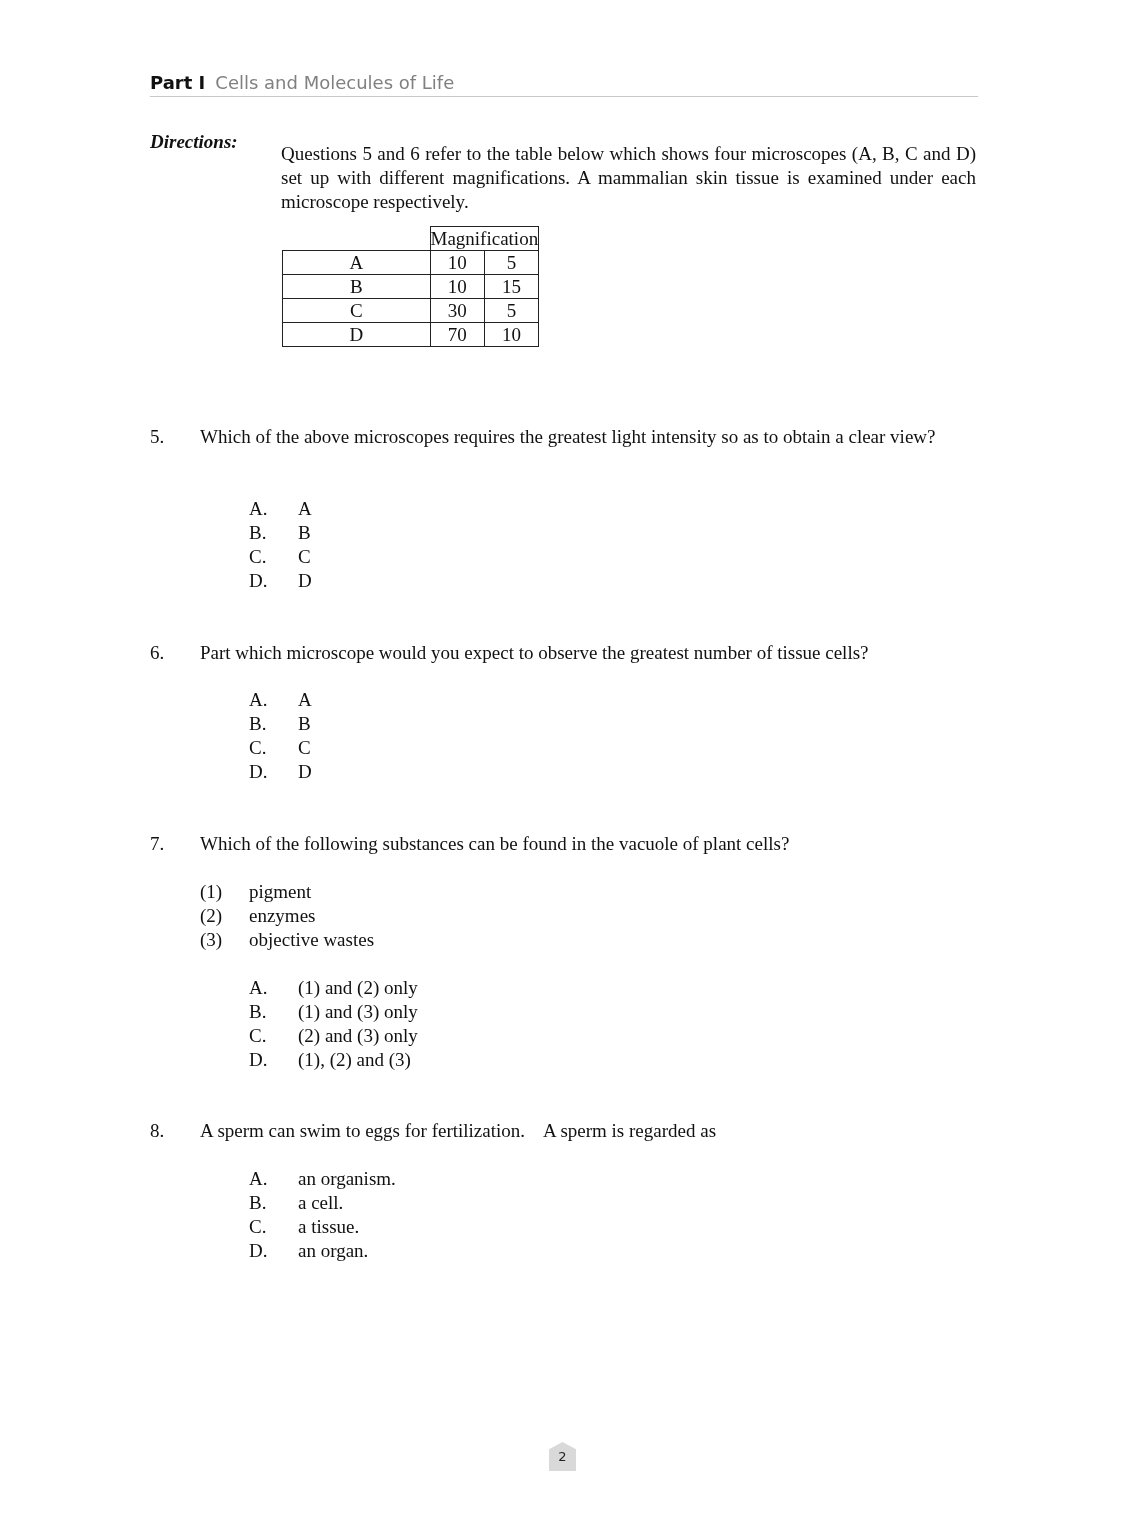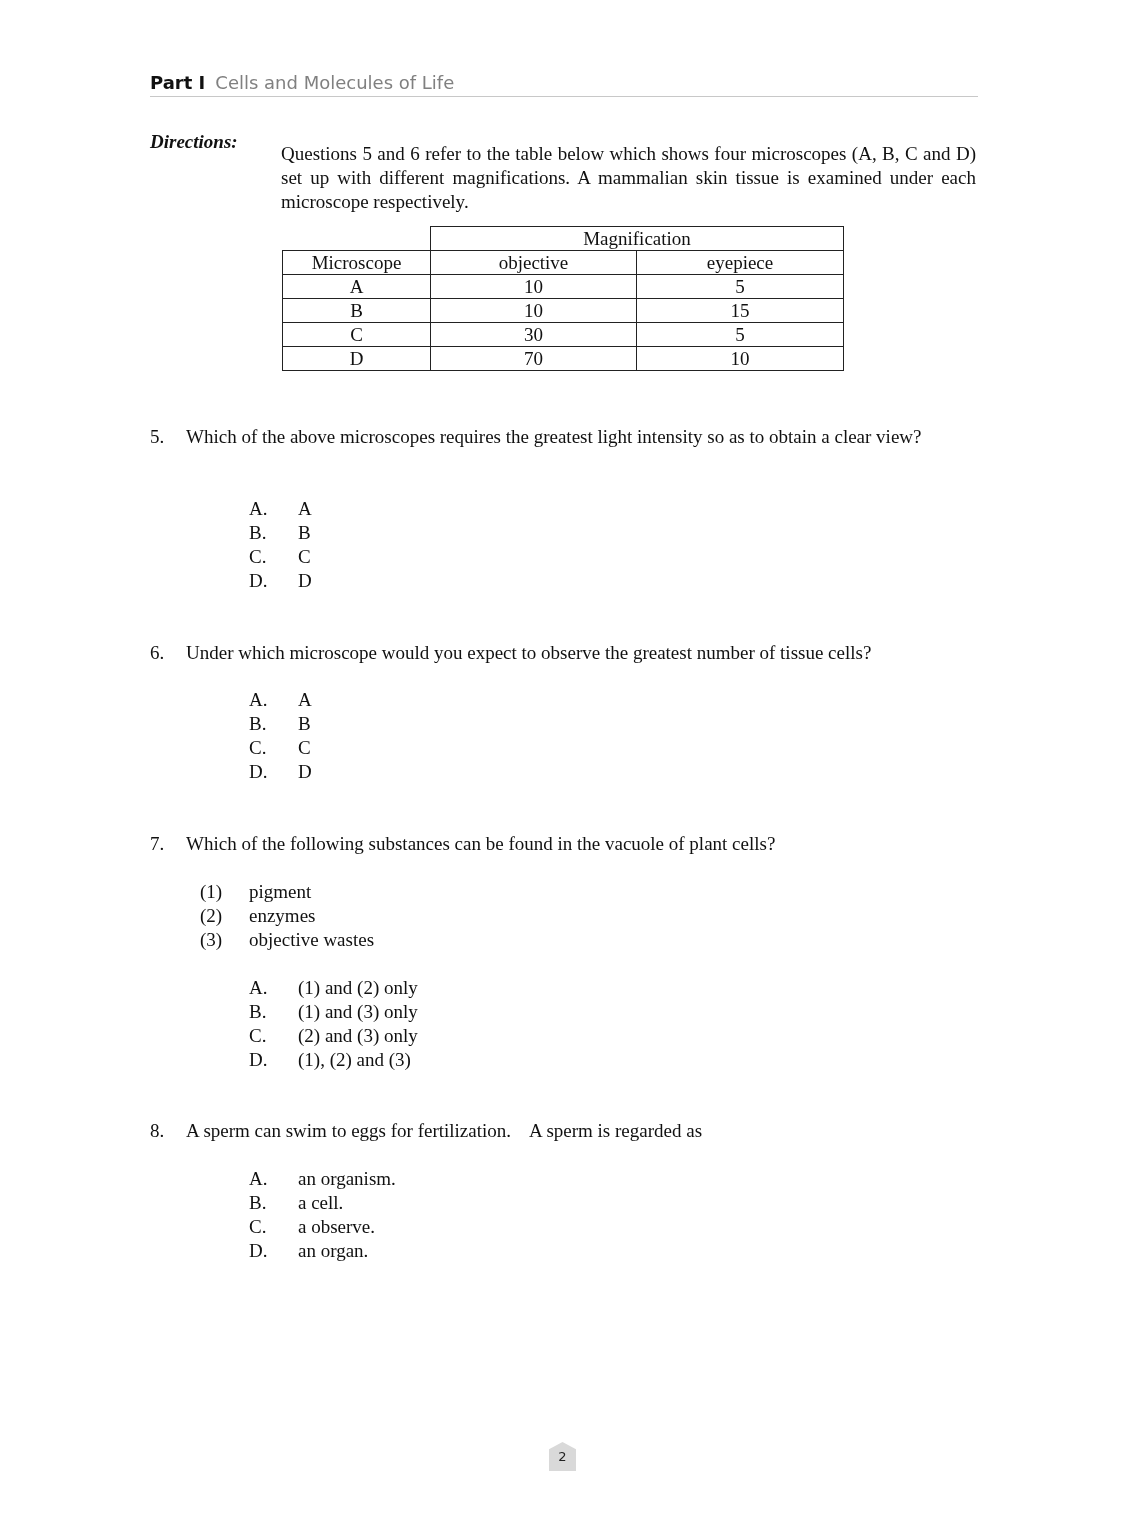--- a/index.html
+++ b/index.html
@@ -12,21 +12,21 @@
   .text { font-size: 19px; line-height: 24px; }
   .directions { position: absolute; left: 150px; top: 130px; width: 826px; }
   .directions .label { position: absolute; left: 0; top: 0; font-weight: bold; font-style: italic; }
   .directions .body { position: absolute; left: 131px; top: 12px; width: 695px; text-align: justify; }
   table.mag { position: absolute; left: 282px; top: 226px; border-collapse: collapse; font-size: 19px; }
   table.mag td { border: 1px solid #222; text-align: center; height: 23px; padding: 0; line-height: 22px; }
   table.mag td.empty { border: none; border-bottom: 1px solid #222; }
   .c1 { width: 147px; } .c2 { width: 205px; } .c3 { width: 206px; }
   .q { position: absolute; left: 150px; width: 826px; }
   .q .num { position: absolute; left: 0; top: 0; }
-  .q .stem { position: absolute; left: 36px; top: 0; width: 776px; text-align: justify; }
+  .q .stem { position: absolute; left: 50px; top: 0; width: 776px; text-align: justify; }
   .list { position: absolute; }
   .row { height: 24px; position: relative; }
   .row .k { position: absolute; left: 0; }
   .row .v { position: absolute; left: 49px; white-space: nowrap; }
   .page-badge { position: absolute; left: 549px; top: 1442px; width: 27px; height: 29px; }
   .page-badge .shape { position: absolute; inset: 0; background: #d9d9d9;
       clip-path: polygon(0 25%, 50% 0, 100% 25%, 100% 100%, 0 100%); }
   .page-badge .n { position: absolute; left: 0; right: 0; top: 7px; text-align: center;
       font-family: "DejaVu Sans", sans-serif; font-size: 13px; color: #222; }
 </style>
@@ -40,25 +40,20 @@
 <div class="directions text">
   <span class="label">Directions:</span>
   <div class="body">Questions 5 and 6 refer to the table below which shows four microscopes (A, B, C and D) set up with different magnifications.  A mammalian skin tissue is examined under each microscope respectively.</div>
 </div>
 
 <table class="mag">
   <tbody>
       <tr>
     <td class="c1 empty"></td>
     <td colspan="2">Magnification</td>
-  </tr>
-  <tr>
-    <td class="c1">Microscope</td>
-    <td class="c2">objective</td>
-    <td class="c3">eyepiece</td>
   </tr>
   <tr>
     <td>A</td>
     <td>10</td>
     <td>5</td>
   </tr>
   <tr>
     <td>B</td>
     <td>10</td>
     <td>15</td>
@@ -94,21 +89,21 @@
       </div>
     <div class="row">
         <span class="k">D.</span>
         <span class="v">D</span>
       </div>
   </div>
 </div>
 
 <div class="q text" style="top:641px;">
   <span class="num">6.</span>
-  <div class="stem">Under which microscope would you expect to observe the greatest number of tissue cells?</div>
+  <div class="stem">Part which microscope would you expect to observe the greatest number of tissue cells?</div>
   <div class="list" style="left:99px; top:47px;">
     <div class="row">
         <span class="k">A.</span>
         <span class="v">A</span>
       </div>
     <div class="row">
         <span class="k">B.</span>
         <span class="v">B</span>
       </div>
     <div class="row">
@@ -166,21 +161,21 @@
     <div class="row">
         <span class="k">A.</span>
         <span class="v">an organism.</span>
       </div>
     <div class="row">
         <span class="k">B.</span>
         <span class="v">a cell.</span>
       </div>
     <div class="row">
         <span class="k">C.</span>
-        <span class="v">a observe.</span>
+        <span class="v">a tissue.</span>
       </div>
     <div class="row">
         <span class="k">D.</span>
         <span class="v">an organ.</span>
       </div>
   </div>
 </div>
 
 <div class="page-badge">
   <div class="shape"></div>

